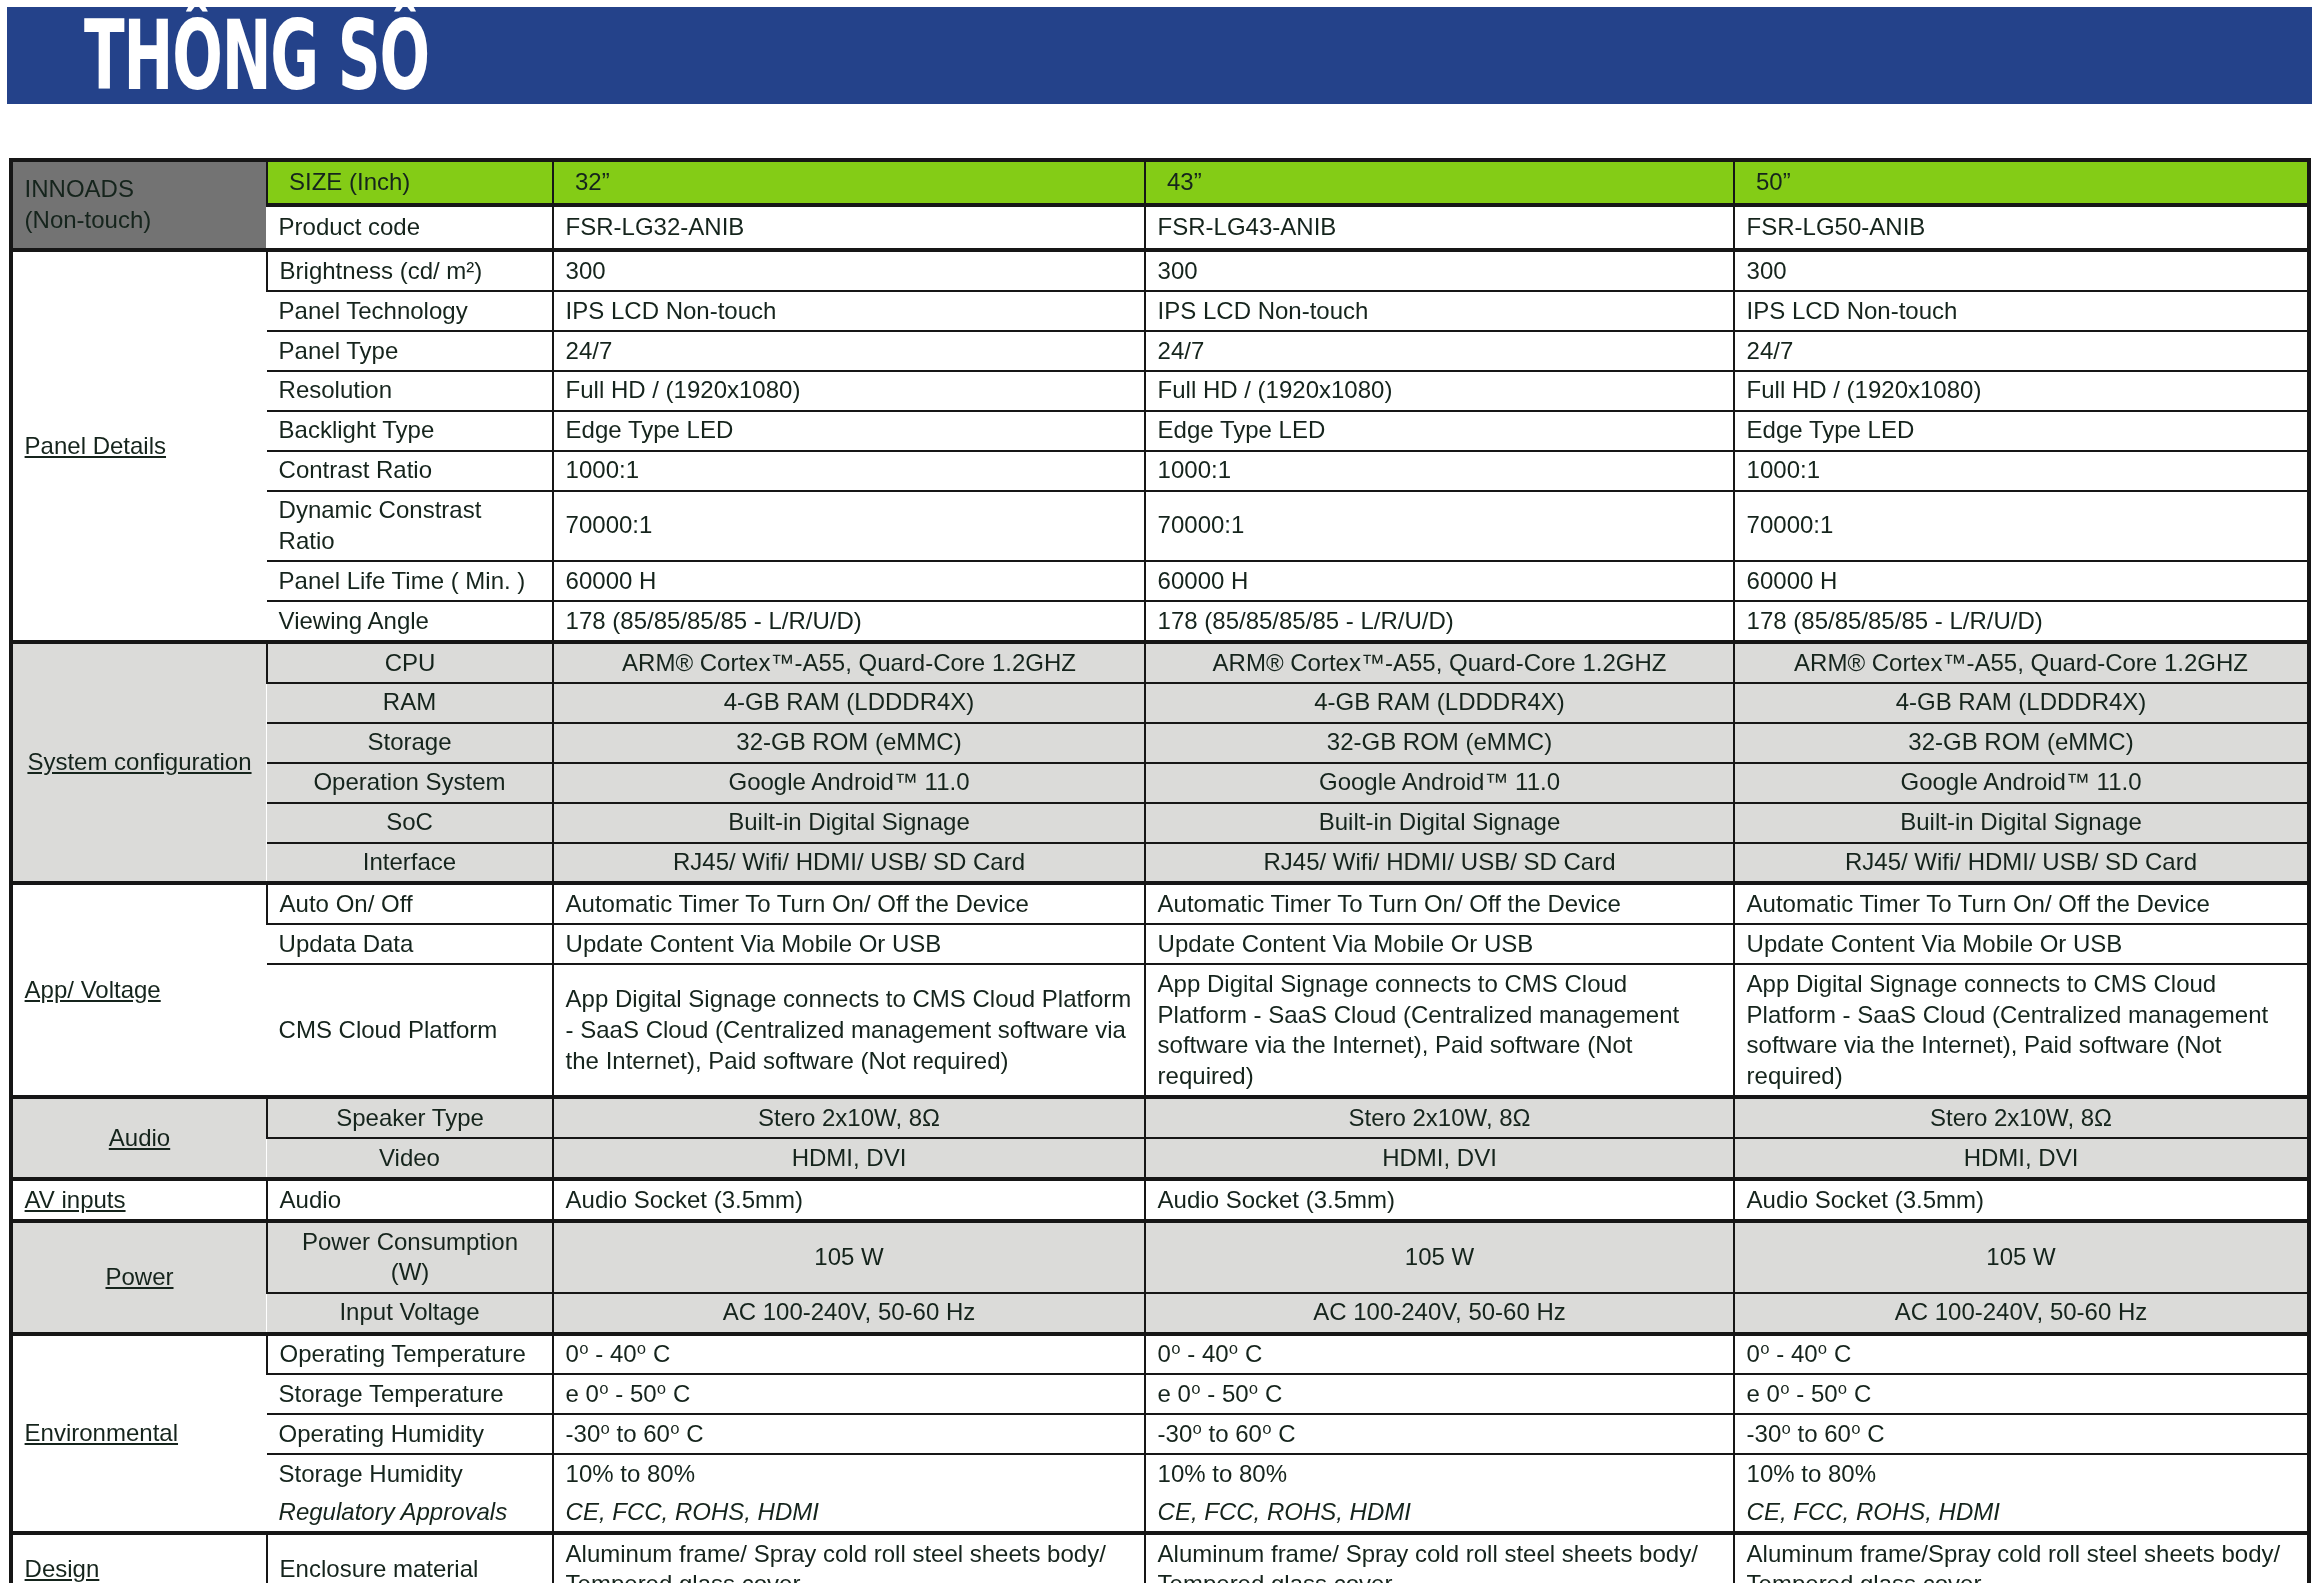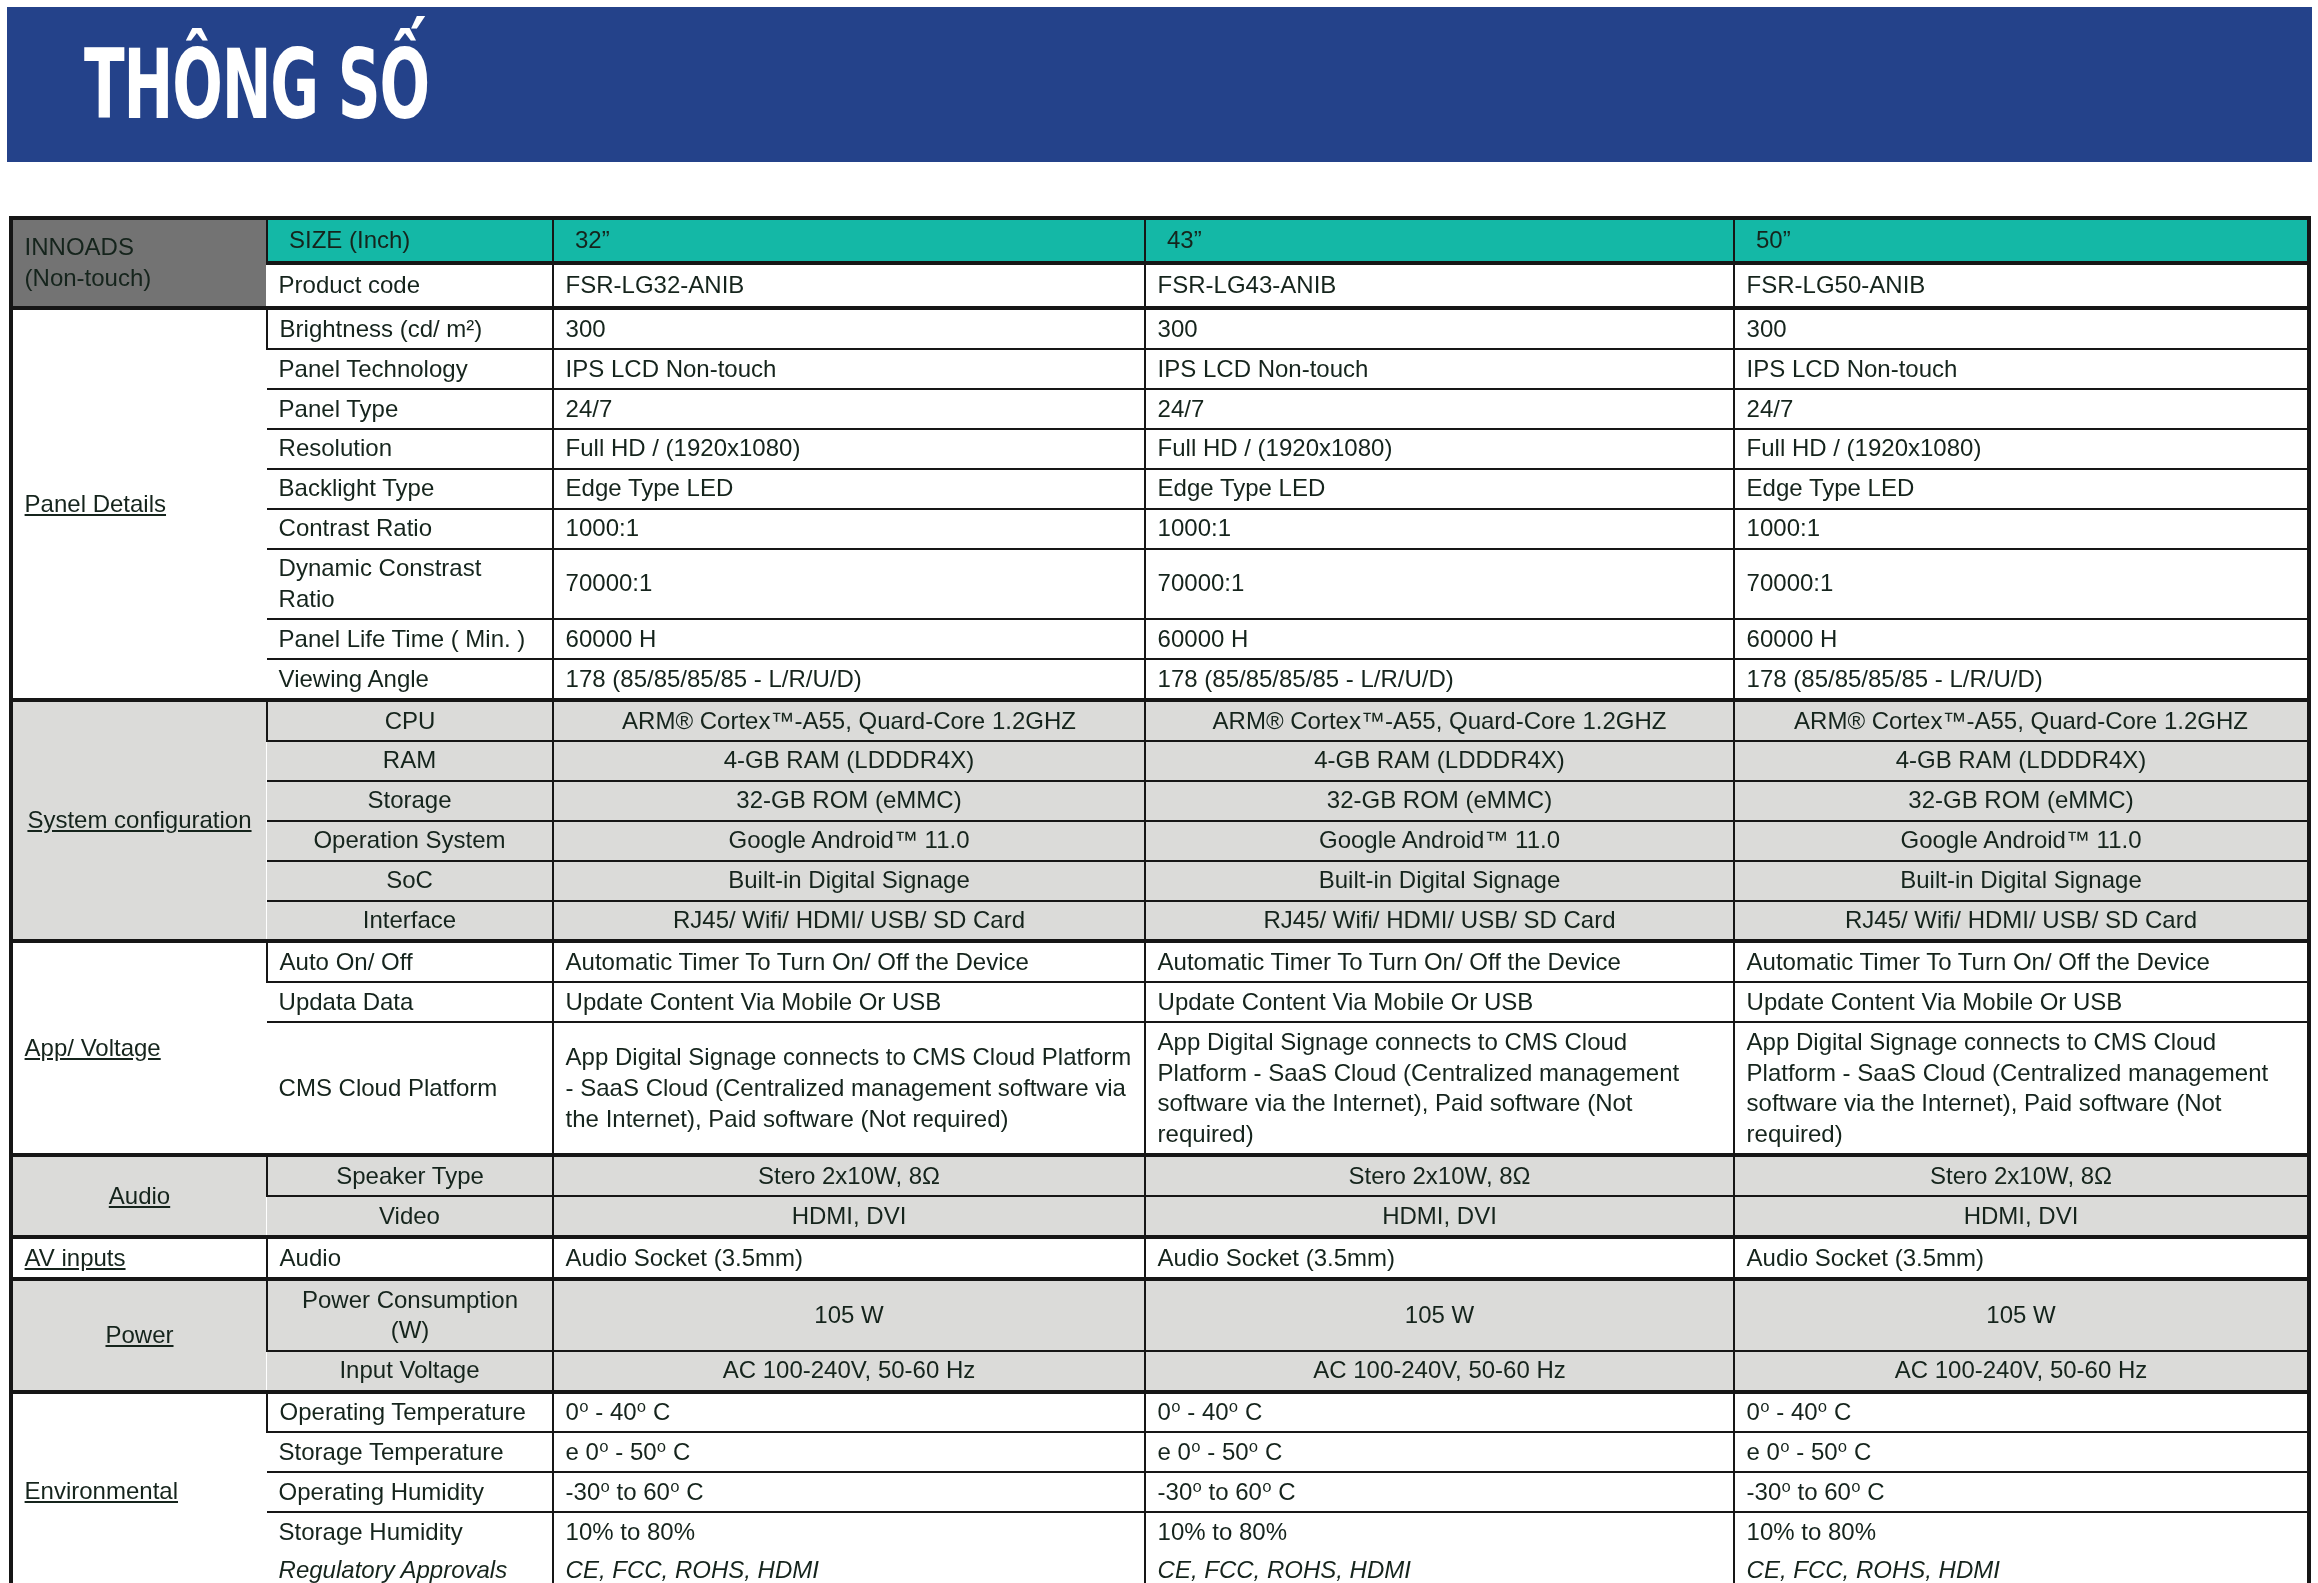--- a/index.html
+++ b/index.html
@@ -7,21 +7,21 @@
     width:2319px;
     font-family:"Liberation Sans","DejaVu Sans",sans-serif;
     color:#15241c;
     -webkit-font-smoothing:antialiased;
   }
   .page { width:2319px; min-height:1584px; background:#fff; position:relative; }
 
   
   .banner {
     margin:7.1px 7.1px 0 7.1px;
-    height:155px;
+    height:97px;
     display:flex;
     align-items:center;
     overflow:hidden;
   }
   .banner-title {
     color:#ffffff;
     font-family:"DejaVu Sans",sans-serif;
     font-weight:bold;
     font-size:96px;
     line-height:1;
@@ -47,21 +47,21 @@
     font-weight:normal;
     vertical-align:middle;
     text-align:left;
     overflow:hidden;
     line-height:1.28;
   }
   .spec tr > *:first-child { border-left:none; }
 
   
   thead tr { height:45px; }
-  thead .shade { background:#14b8a6;padding-left:21px; }
+  thead .shade { background:#84cc16;padding-left:21px; }
   thead .bb-thick { border-bottom:4.5px solid #161616; }
   .brand { text-align:center; font-weight:bold; font-size:28.5px; line-height:1.25; background:#737373; }
   .size-label { text-align:center; font-weight:bold; font-size:28px; }
   .size-val { text-align:center; font-size:27px; }
   .pc-label { text-align:center; font-weight:bold; font-size:28px; }
   .pc-val { text-align:center; font-size:25px; }
 
   
   tbody.section { border-top:4.5px solid #161616; }
   tbody.section tr { height:37px; }

